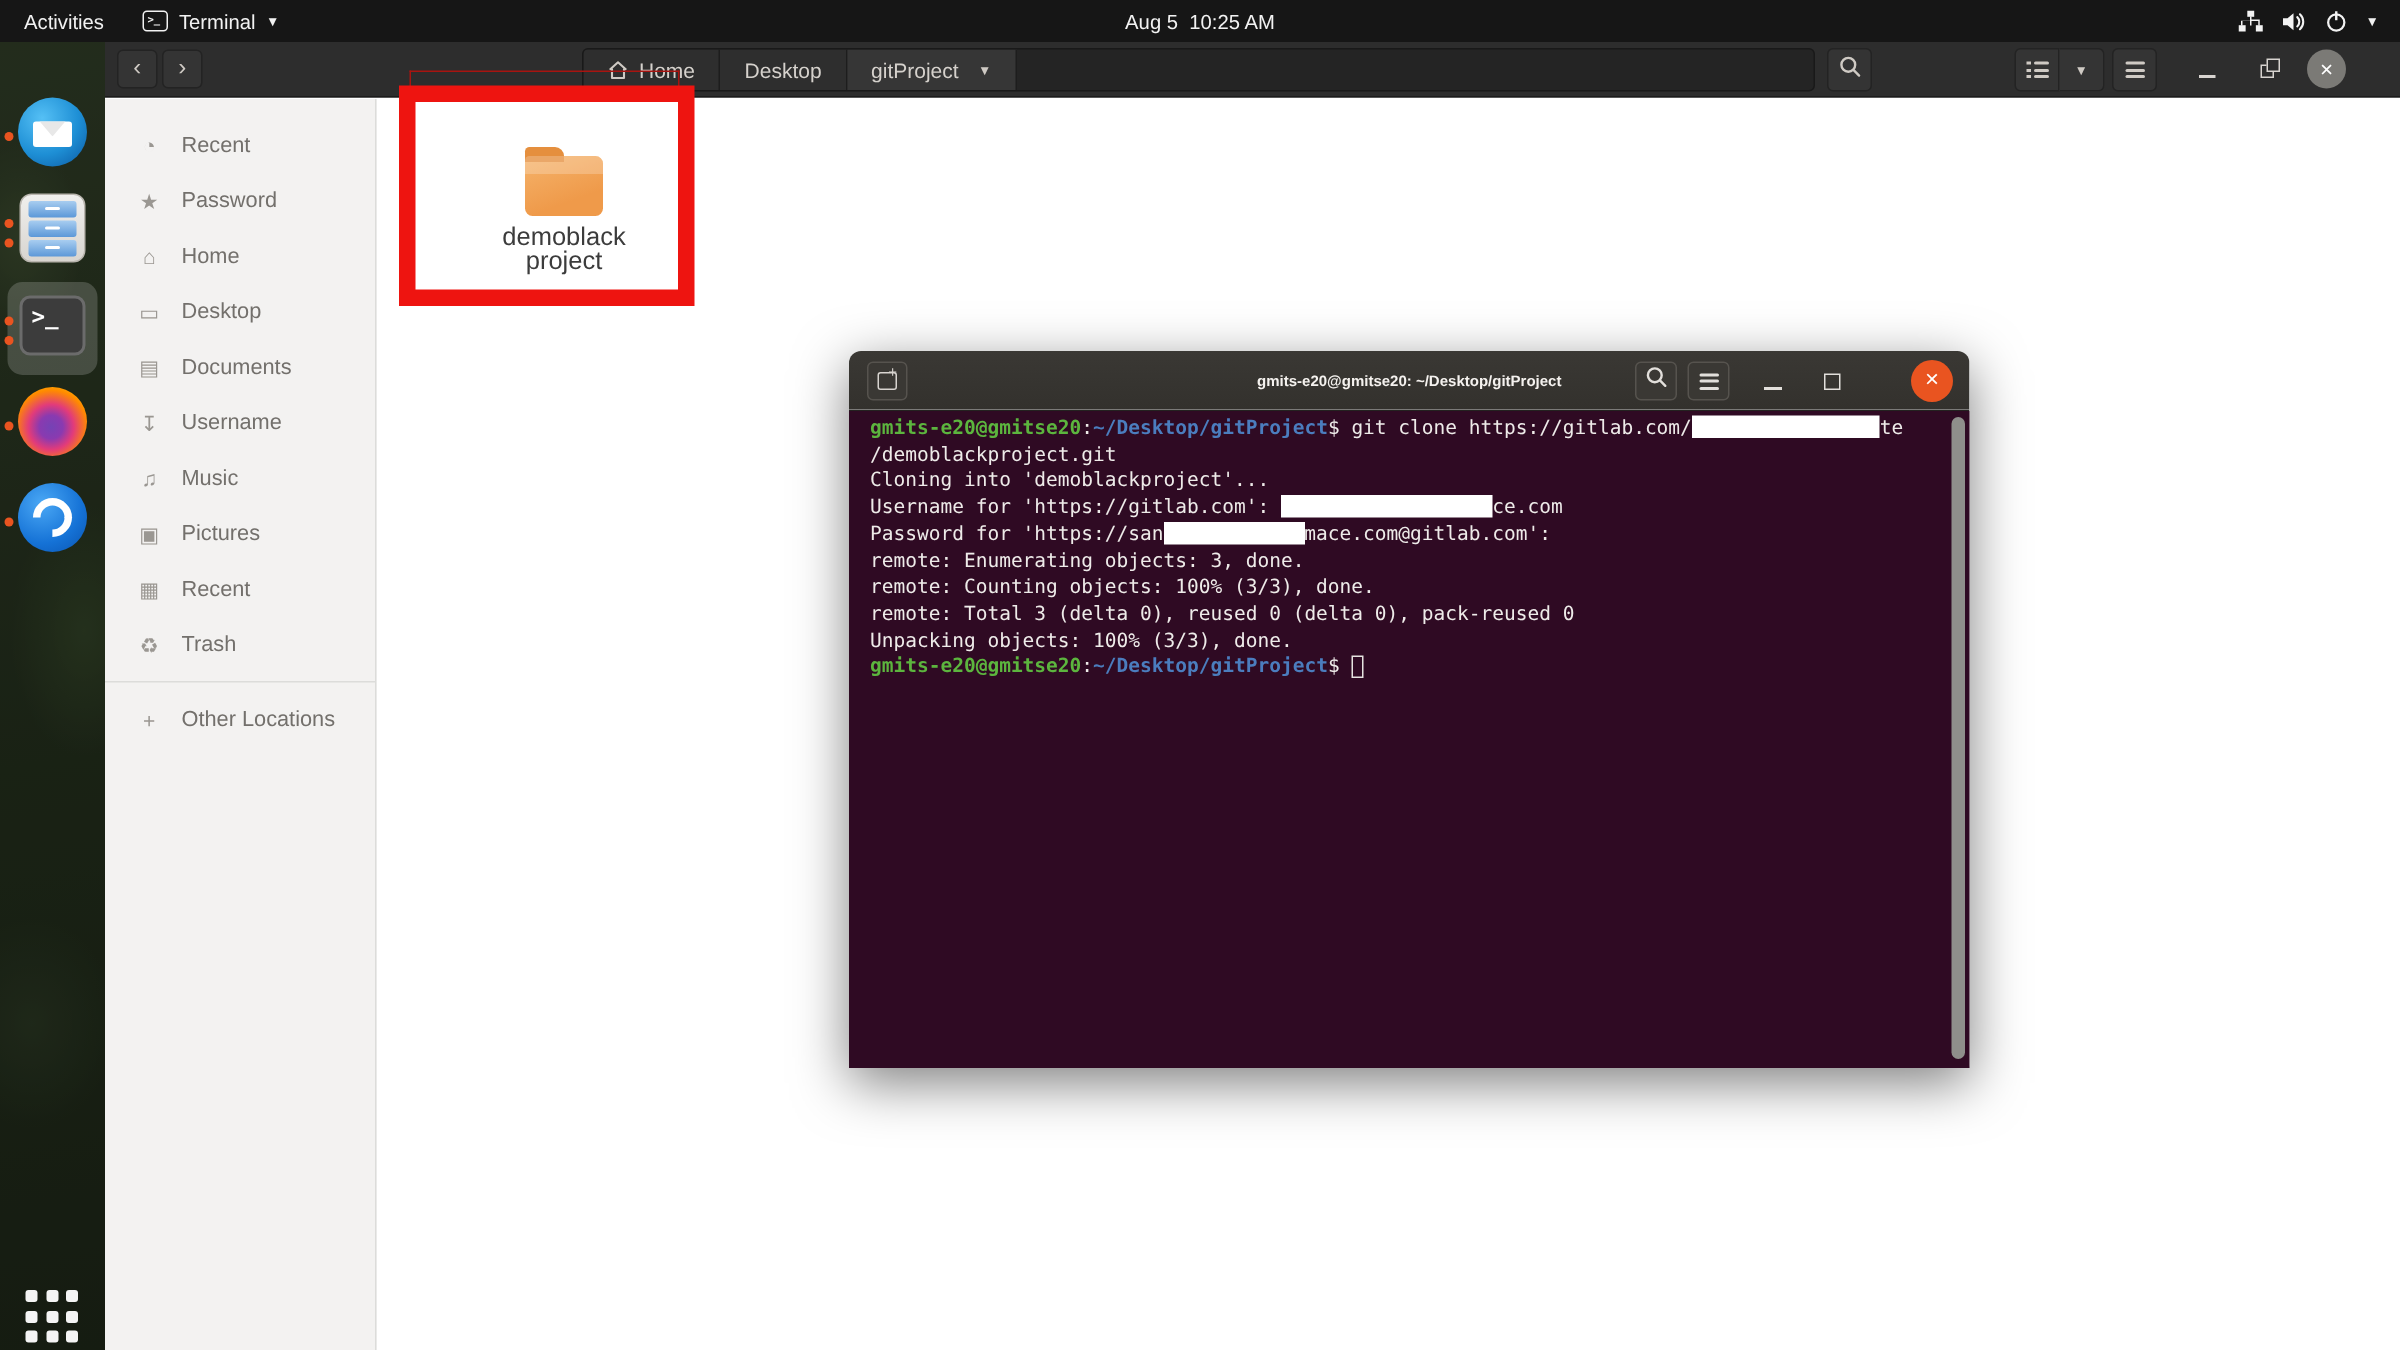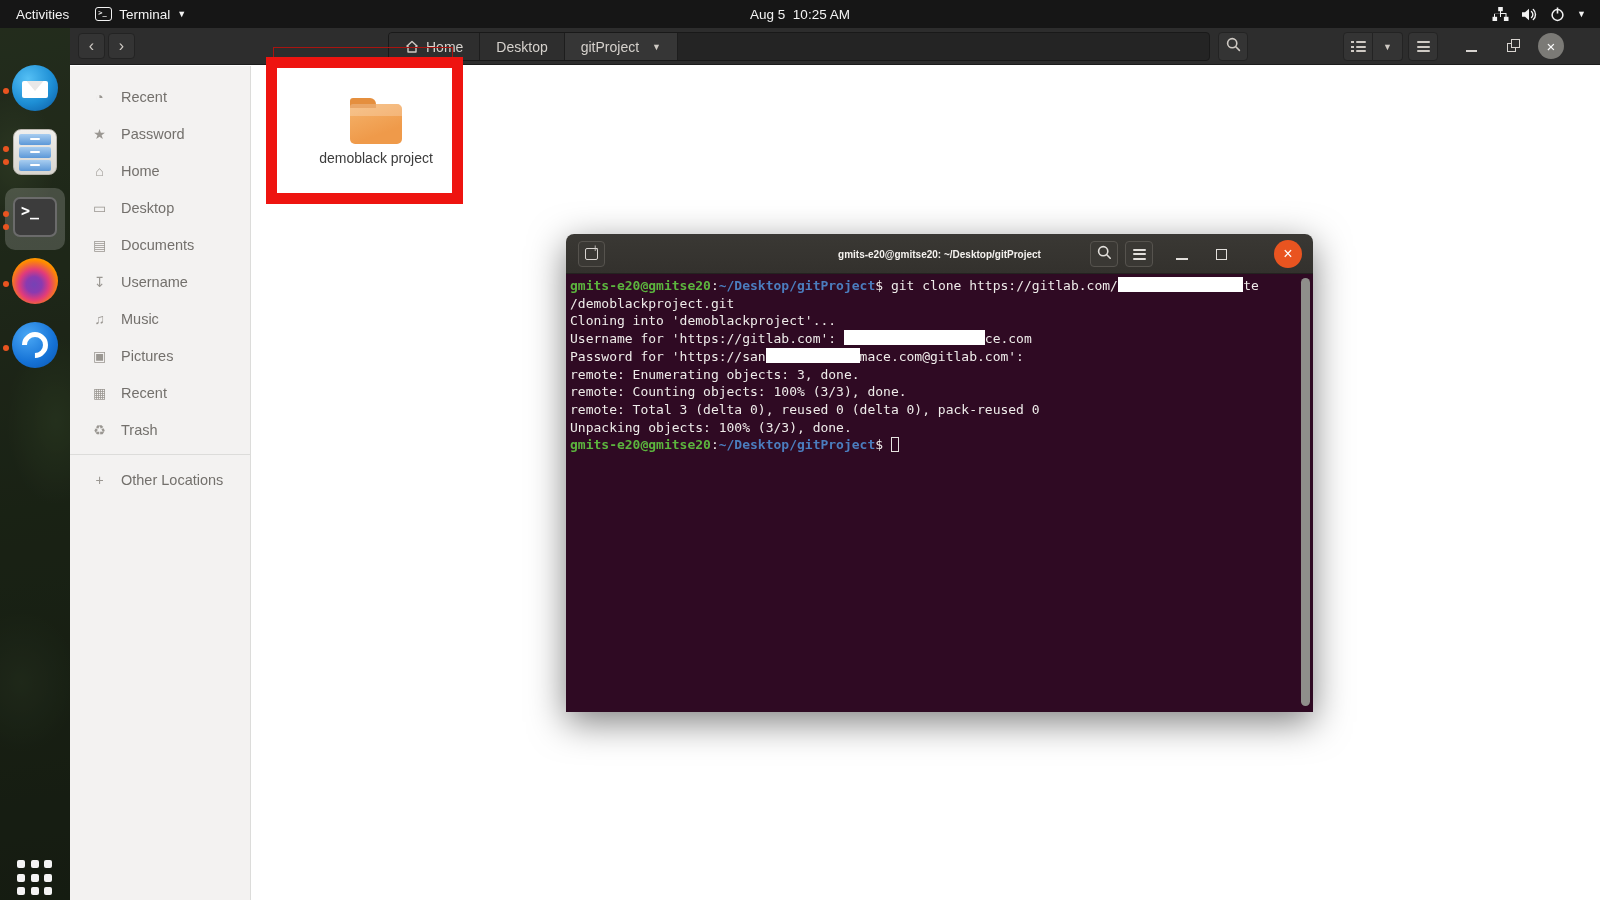--- a/index.html
+++ b/index.html
@@ -102,21 +102,21 @@
   .side-sep { height:1px; background:#dcdcda; margin:6px 0; }
 
   .content { position:absolute; left:182px; top:38px; width:1348px; height:834px; background:#fff; }
   .folder-item { position:absolute; left:64px; top:28px; width:120px; text-align:center; cursor:pointer; }
   .folder-ico { position:absolute; left:34px; top:10px; width:52px; height:40px;
     background:linear-gradient(160deg,#f5b36b 0%,#ef9a4a 70%); border-radius:3px 5px 5px 5px; }
   .folder-ico:before { content:""; position:absolute; left:0; top:-6px; width:26px; height:10px;
     background:#e8boxo; background:#e58f3e; border-radius:3px 6px 0 0; }
   .folder-ico:after { content:""; position:absolute; left:0; top:0; width:52px; height:12px;
     background:rgba(255,255,255,.22); border-radius:3px 5px 0 0; }
-  .folder-label { position:absolute; left:0; top:56px; width:120px; color:#3c3c3c; font-size:14px; line-height:16px; }
+  .folder-label { position:absolute; left:0; top:56px; width:120px; color:#3c3c3c; font-size:17px; line-height:16px; }
 
   
   .anno-thick { position:absolute; left:266px; top:57px; width:197px; height:147px;
     border:11px solid var(--anno); z-index:40; pointer-events:none; }
   .anno-thin { position:absolute; left:273px; top:47px; width:180px; height:14px;
     border:1px solid #a81410; border-bottom:none; z-index:39; pointer-events:none; }
 
   
   .term-win { position:absolute; left:566px; top:234px; width:747px; height:478px; z-index:45;
     border-radius:8px 8px 2px 2px; box-shadow:0 10px 36px rgba(0,0,0,.5); }
@@ -133,21 +133,21 @@
     border:1px solid #56534e; border-radius:4px; display:flex; align-items:center; justify-content:center; cursor:pointer; }
   .t-search { left:524px; }
   .t-menu { left:559px; }
   .t-min { position:absolute; left:608px; top:12px; width:16px; height:16px; cursor:pointer; }
   .t-min:after { content:""; position:absolute; left:2px; bottom:2px; width:12px; height:1.6px; background:#e2dfdb; }
   .t-max { position:absolute; left:650px; top:15px; width:11px; height:11px; border:1.5px solid #e2dfdb; cursor:pointer; }
   .t-close { position:absolute; left:708px; top:6px; width:28px; height:28px; border-radius:50%;
     background:var(--accent); color:#fff; font-size:16px; display:flex; align-items:center;
     justify-content:center; cursor:pointer; }
   .term-body { position:absolute; left:0; top:40px; width:747px; height:438px;
-    background:var(--termbg); padding:3px 14px 0 4px; }
+    background:var(--termbg); padding:3px 14px 0 14px; }
   .term-text { font:13px/17.7px "DejaVu Sans Mono",monospace; color:#eeebe9; white-space:pre-wrap; }
   .seg-user { color:var(--green); font-weight:bold; }
   .seg-path { color:var(--blue); font-weight:bold; }
   .redact { display:inline-block; background:#fff; height:15px; vertical-align:text-bottom;
     transform:translateY(-1px); }
   .cursor { display:inline-block; width:8px; height:15px; border:1.4px solid #e6e3e0;
     vertical-align:text-bottom; }
   .term-scroll { position:absolute; right:3px; top:44px; width:9px; height:428px;
     background:#8f8f8b; border-radius:5px; cursor:pointer; }
 </style>

